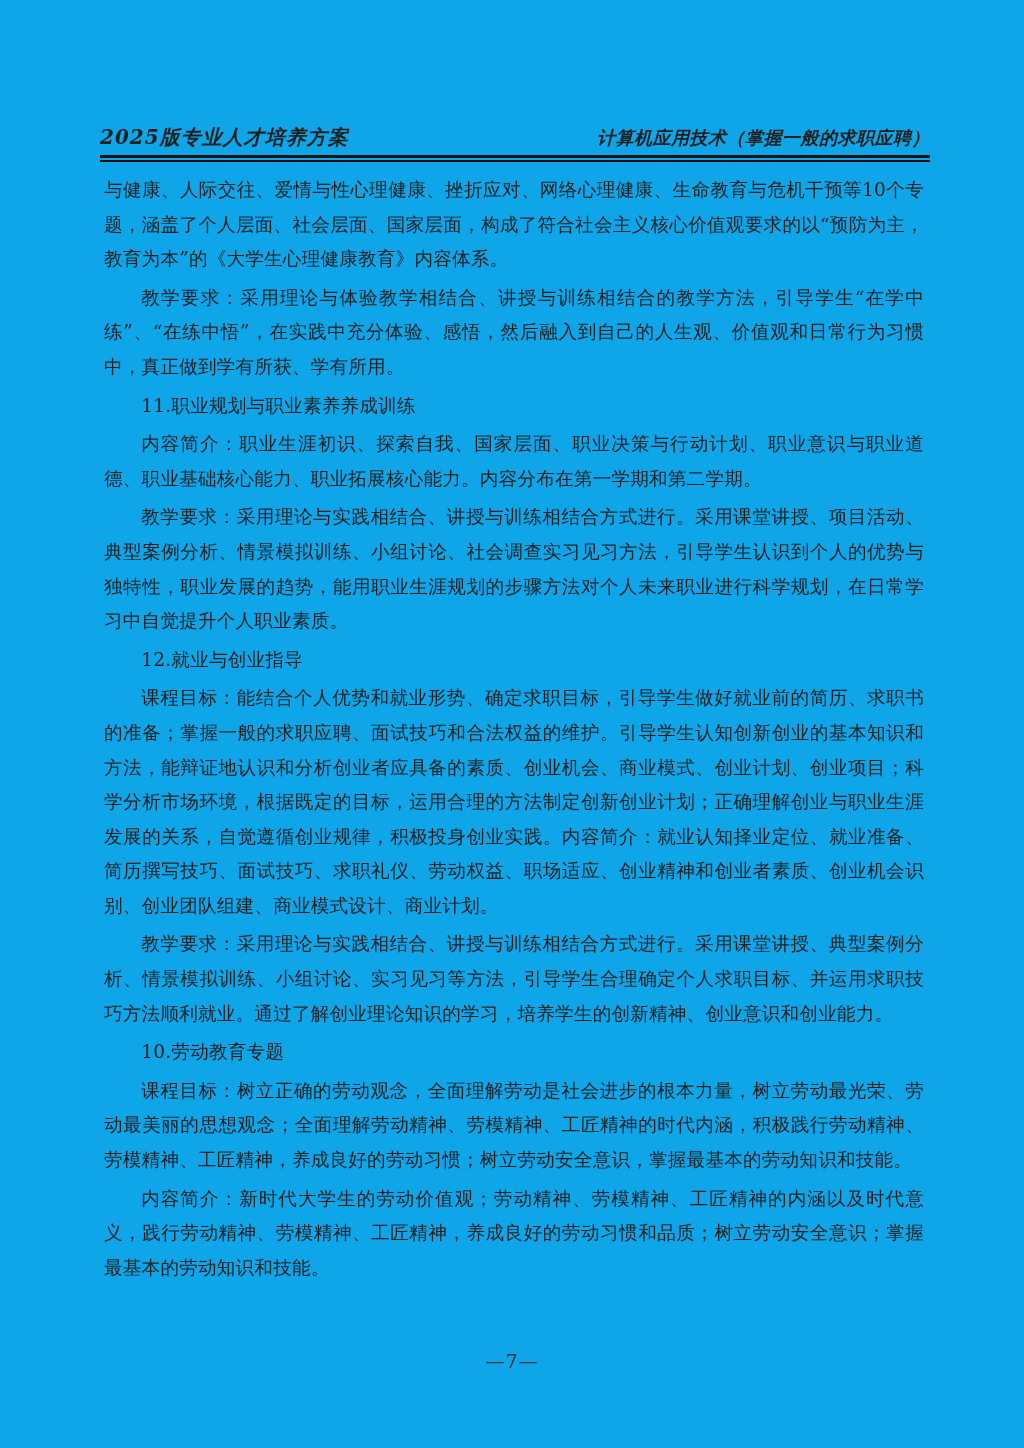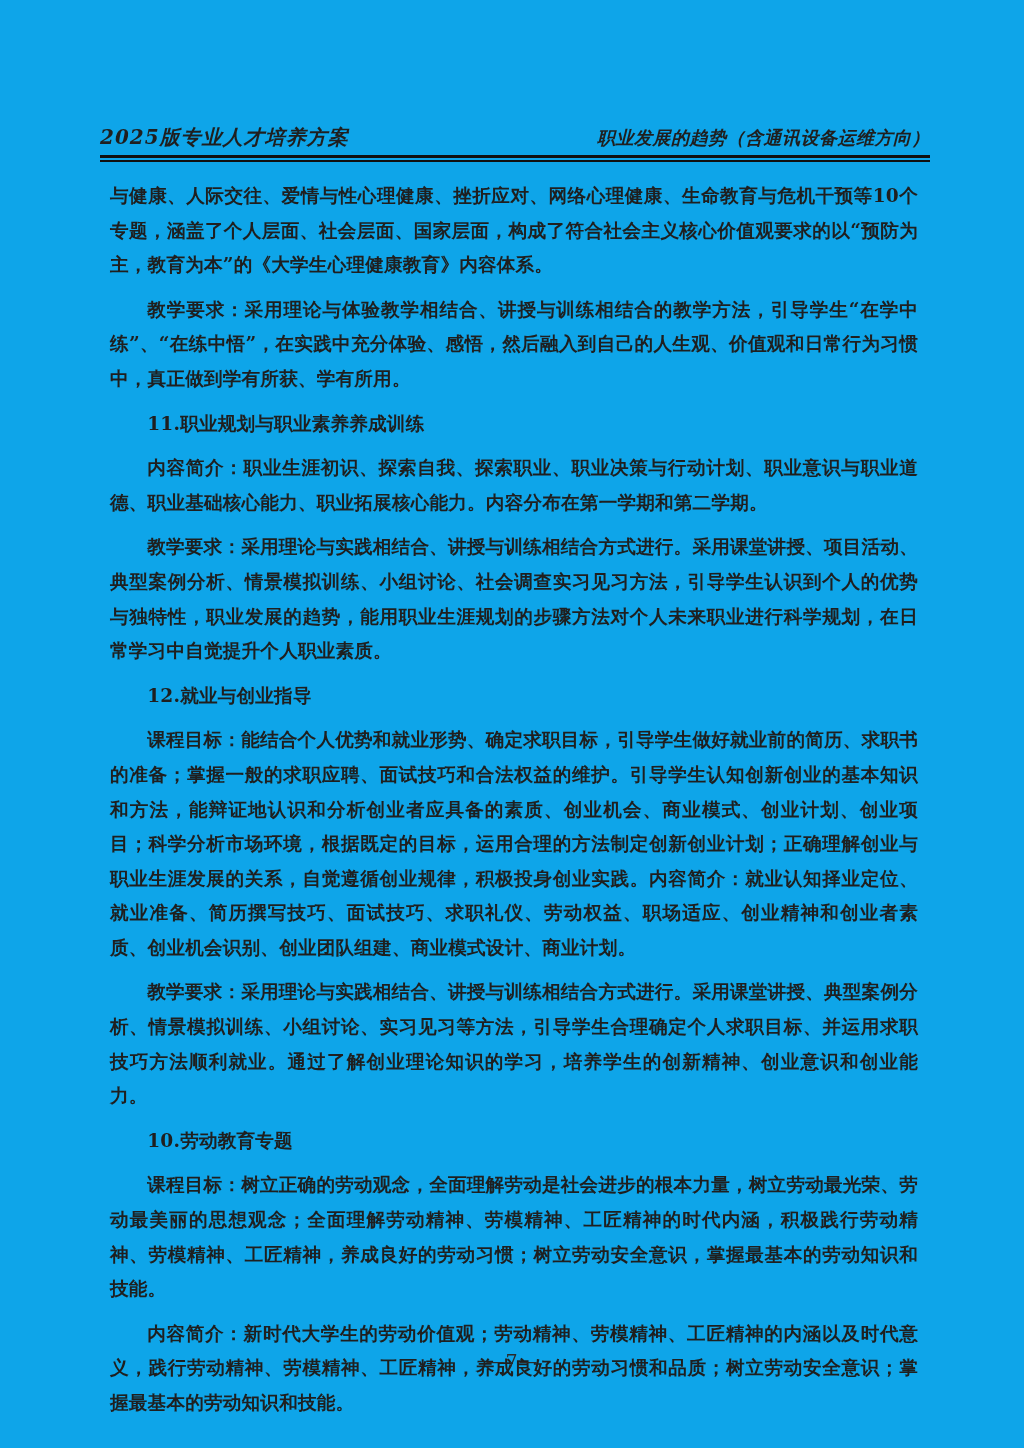--- a/index.html
+++ b/index.html
@@ -54,27 +54,26 @@
     height: 1.5px;
     background: #111111;
   }
   .document-body {
     position: absolute;
     left: 100px;
     right: 96px;
     top: 169px;
   }
   .para {
-    margin: 10px;
+    margin: 4px;
     font-size: 18.6px;
     line-height: 34.6px;
     text-align: justify;
     text-justify: inter-ideograph;
     letter-spacing: 0.2px;
-    font-weight: bold;
   }
   .para.indent {
     text-indent: 2em;
   }
   .page-footer {
     position: absolute;
     left: 0;
     right: 0;
     top: 1350px;
     text-align: center;
@@ -83,34 +82,34 @@
     color: #2a2a2a;
   }
 </style>
 </head>
 <body>
 
 <div class="page">
 
   <div class="page-header">
     <span class="header-left">2025版专业人才培养方案</span>
-    <span class="header-right">职业发展的趋势（含通讯设备运维方向）</span>
+    <span class="header-right">计算机应用技术（掌握一般的求职应聘）</span>
   </div>
 
   <div class="header-rule">
     <div class="thick"></div>
     <div class="thin"></div>
   </div>
 
   <div class="document-body">
 
   <p class="para">与健康、人际交往、爱情与性心理健康、挫折应对、网络心理健康、生命教育与危机干预等10个专题，涵盖了个人层面、社会层面、国家层面，构成了符合社会主义核心价值观要求的以“预防为主，教育为本”的《大学生心理健康教育》内容体系。</p>
       <p class="para indent">教学要求：采用理论与体验教学相结合、讲授与训练相结合的教学方法，引导学生“在学中练”、“在练中悟”，在实践中充分体验、感悟，然后融入到自己的人生观、价值观和日常行为习惯中，真正做到学有所获、学有所用。</p>
       <p class="para indent">11.职业规划与职业素养养成训练</p>
-      <p class="para indent">内容简介：职业生涯初识、探索自我、探索职业、职业决策与行动计划、职业意识与职业道德、职业基础核心能力、职业拓展核心能力。内容分布在第一学期和第二学期。</p>
+      <p class="para indent">内容简介：职业生涯初识、探索自我、国家层面、职业决策与行动计划、职业意识与职业道德、职业基础核心能力、职业拓展核心能力。内容分布在第一学期和第二学期。</p>
       <p class="para indent">教学要求：采用理论与实践相结合、讲授与训练相结合方式进行。采用课堂讲授、项目活动、典型案例分析、情景模拟训练、小组讨论、社会调查实习见习方法，引导学生认识到个人的优势与独特性，职业发展的趋势，能用职业生涯规划的步骤方法对个人未来职业进行科学规划，在日常学习中自觉提升个人职业素质。</p>
       <p class="para indent">12.就业与创业指导</p>
       <p class="para indent">课程目标：能结合个人优势和就业形势、确定求职目标，引导学生做好就业前的简历、求职书的准备；掌握一般的求职应聘、面试技巧和合法权益的维护。引导学生认知创新创业的基本知识和方法，能辩证地认识和分析创业者应具备的素质、创业机会、商业模式、创业计划、创业项目；科学分析市场环境，根据既定的目标，运用合理的方法制定创新创业计划；正确理解创业与职业生涯发展的关系，自觉遵循创业规律，积极投身创业实践。内容简介：就业认知择业定位、就业准备、简历撰写技巧、面试技巧、求职礼仪、劳动权益、职场适应、创业精神和创业者素质、创业机会识别、创业团队组建、商业模式设计、商业计划。</p>
       <p class="para indent">教学要求：采用理论与实践相结合、讲授与训练相结合方式进行。采用课堂讲授、典型案例分析、情景模拟训练、小组讨论、实习见习等方法，引导学生合理确定个人求职目标、并运用求职技巧方法顺利就业。通过了解创业理论知识的学习，培养学生的创新精神、创业意识和创业能力。</p>
       <p class="para indent">10.劳动教育专题</p>
       <p class="para indent">课程目标：树立正确的劳动观念，全面理解劳动是社会进步的根本力量，树立劳动最光荣、劳动最美丽的思想观念；全面理解劳动精神、劳模精神、工匠精神的时代内涵，积极践行劳动精神、劳模精神、工匠精神，养成良好的劳动习惯；树立劳动安全意识，掌握最基本的劳动知识和技能。</p>
       <p class="para indent">内容简介：新时代大学生的劳动价值观；劳动精神、劳模精神、工匠精神的内涵以及时代意义，践行劳动精神、劳模精神、工匠精神，养成良好的劳动习惯和品质；树立劳动安全意识；掌握最基本的劳动知识和技能。</p>
     </div>
 
   <div class="page-footer">—7—</div>

